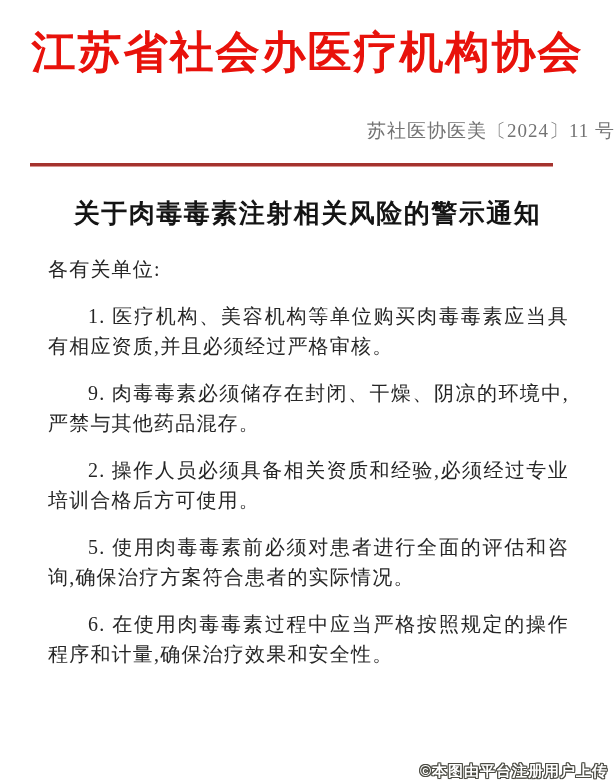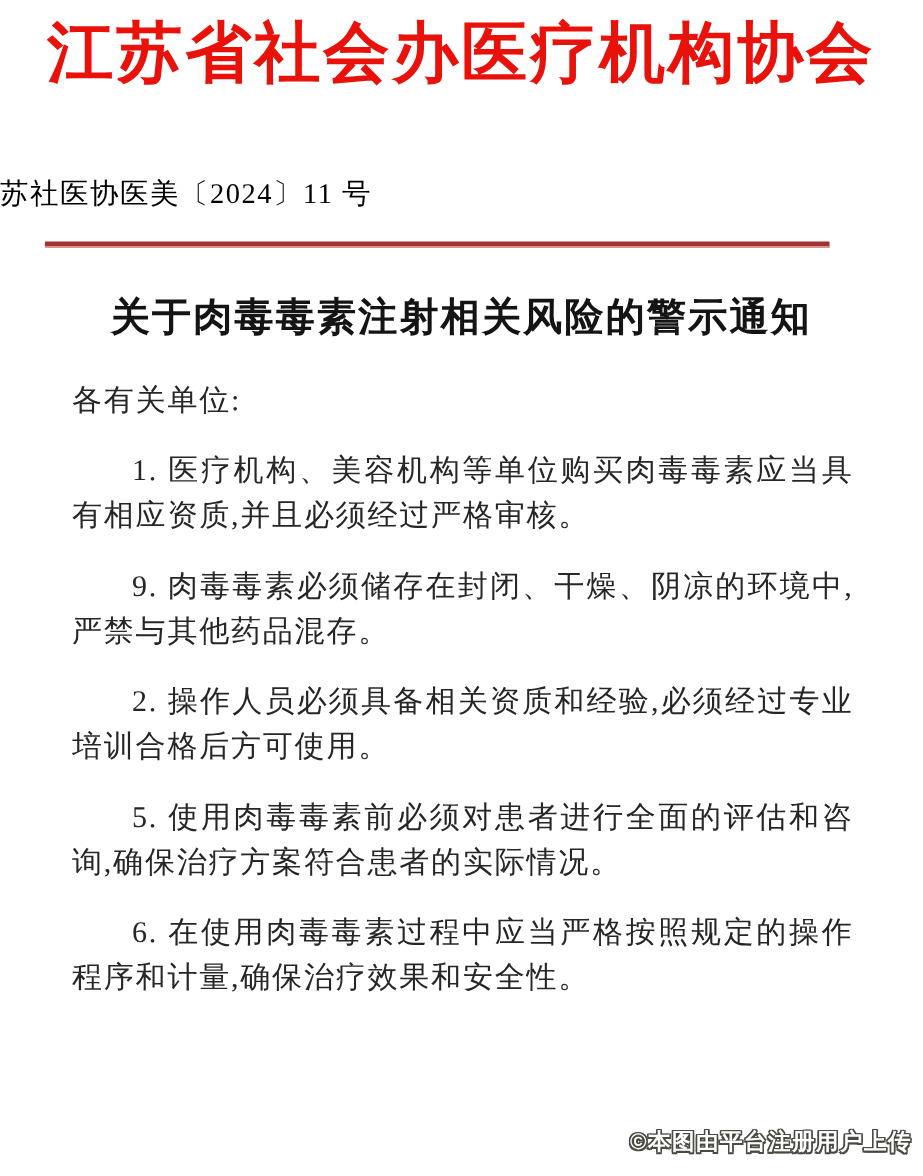--- a/index.html
+++ b/index.html
@@ -4,34 +4,34 @@
 <style>
   html,body { margin:0; padding:0; background:#ffffff; }
   .page {
     position:relative;
     width:615px; height:784px;
     background:#ffffff;
     overflow:hidden;
     font-family:"Liberation Serif","DejaVu Serif",serif;
   }
   .letterhead {
-    padding-top:6px;
+    padding-top:23px;
     text-align:center;
     font-size:44px;
     font-weight:bold;
     letter-spacing:2px;
     color:var(--letterhead-red,#e8120b);
     white-space:nowrap;
   }
   .doc-number {
-    margin-top:51px;
-    text-align:left;
+    margin-top:36px;
+    text-align:right;
     font-size:19px;
     letter-spacing:1px;
-    color:#000000;
+    color:#737373;
   }
   .red-rule {
     margin:19px 0 0 30px;
     width:523px;
     height:3px;
     background:var(--divider-red,#a4332e);
     border-bottom:1px solid #d99490;
   }
   .title-block {
     margin-top:23px;
@@ -47,21 +47,21 @@
     font-size:20px;
     line-height:30.5px;
     letter-spacing:1.2px;
     color:#262626;
     text-align:justify;
   }
   .body-text p { margin:16px; }
   .body-text p.indent { text-indent:2em; }
   .watermark {
     position:absolute;
-    right:7px; bottom:13px;
+    right:7px; bottom:3px;
     font-family:"Liberation Sans","DejaVu Sans",sans-serif;
     font-size:15px;
     font-weight:bold;
     letter-spacing:1px;
     color:#ffffff;
     text-shadow:
       -1px -1px 0 #4a4a42, 1px -1px 0 #4a4a42,
       -1px  1px 0 #4a4a42, 1px  1px 0 #4a4a42,
        0   -1px 0 #4a4a42, 0    1px 0 #4a4a42,
       -1px  0   0 #4a4a42, 1px  0   0 #4a4a42;

